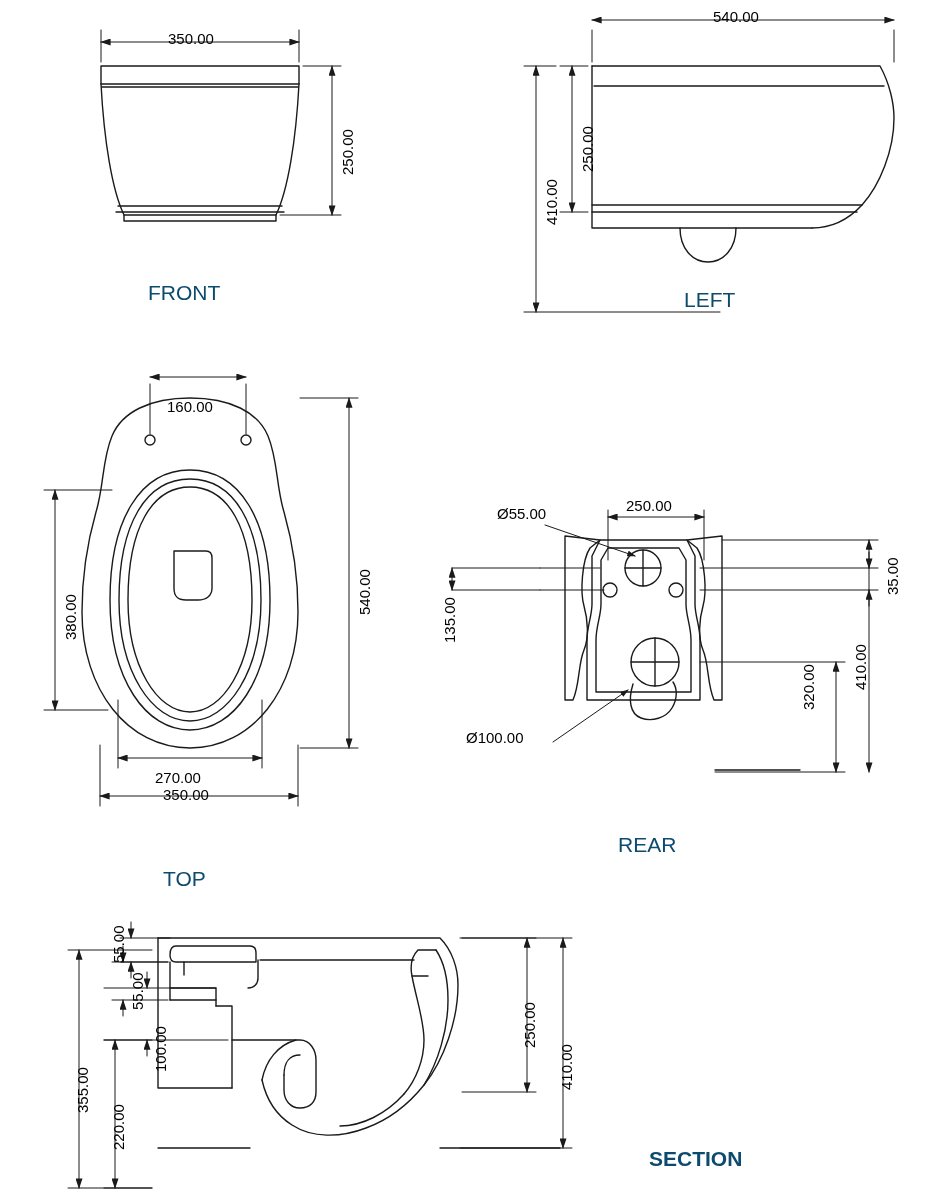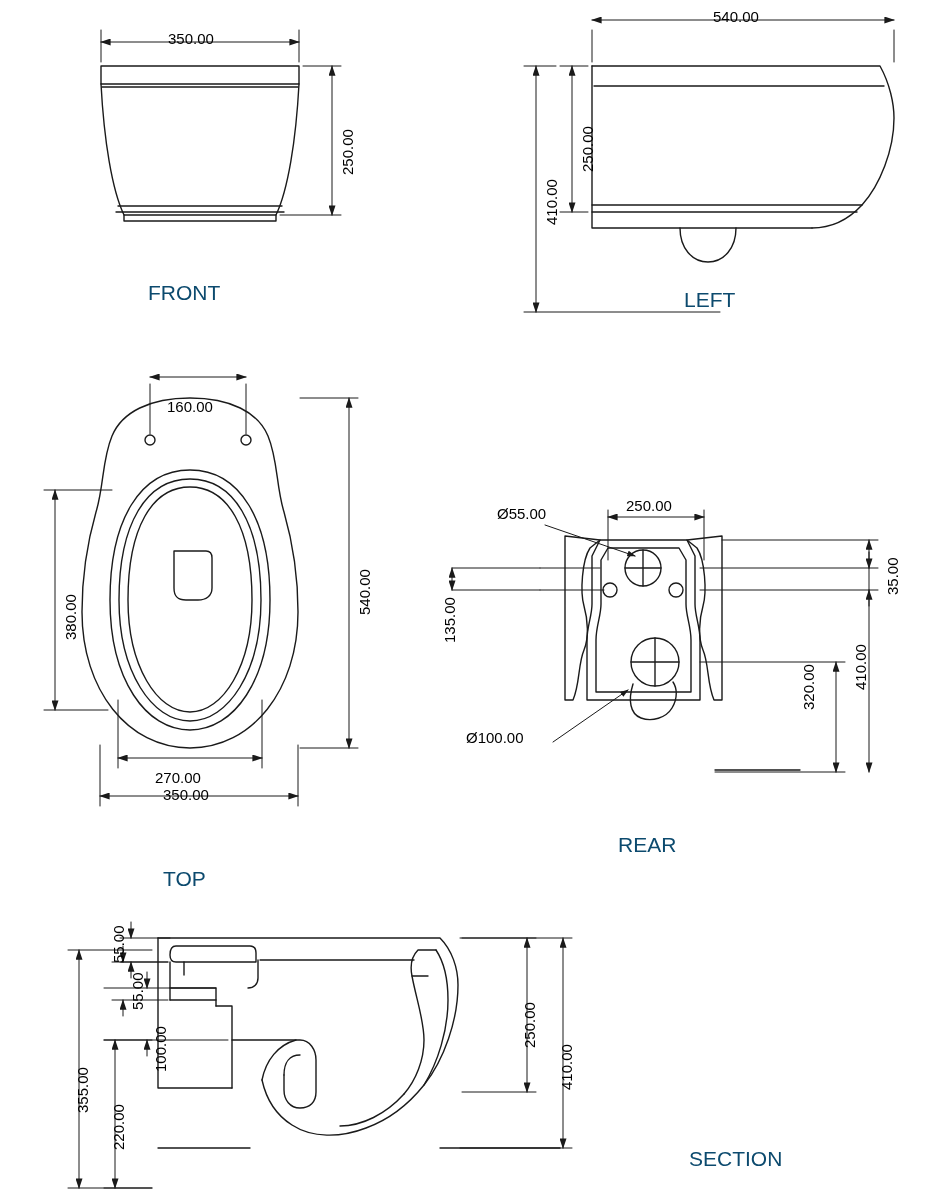--- a/index.html
+++ b/index.html
@@ -236,21 +236,21 @@
         <path d="M104,1188 L152,1188"></path>
         <path d="M115,1040 L115,1188" marker-start="url(#arrB)" marker-end="url(#arrA)"></path>
       </g>
     </g>
   </svg>
 
   <div class="view-label" style="left:148px; top:281px;">FRONT</div>
   <div class="view-label" style="left:684px; top:288px;">LEFT</div>
   <div class="view-label" style="left:163px; top:837px;margin-top:30px;">TOP</div>
   <div class="view-label" style="left:618px; top:833px;">REAR</div>
-  <div class="view-label" style="left:689px; top:1147px;">SECTION</div>
+  <div class="view-label" style="left:649px; top:1147px;font-weight:bold;">SECTION</div>
 
   <div class="dim-text" style="left:168px; top:30px;">350.00</div>
   <div class="dim-text rot90" style="left:339px; top:175px;">250.00</div>
 
   <div class="dim-text" style="left:713px; top:8px;">540.00</div>
   <div class="dim-text rot90" style="left:579px; top:172px;">250.00</div>
   <div class="dim-text rot90" style="left:543px; top:225px;">410.00</div>
 
   <div class="dim-text" style="left:167px; top:362px;margin-top:36px;">160.00</div>
   <div class="dim-text rot90" style="left:356px; top:615px;">540.00</div>

